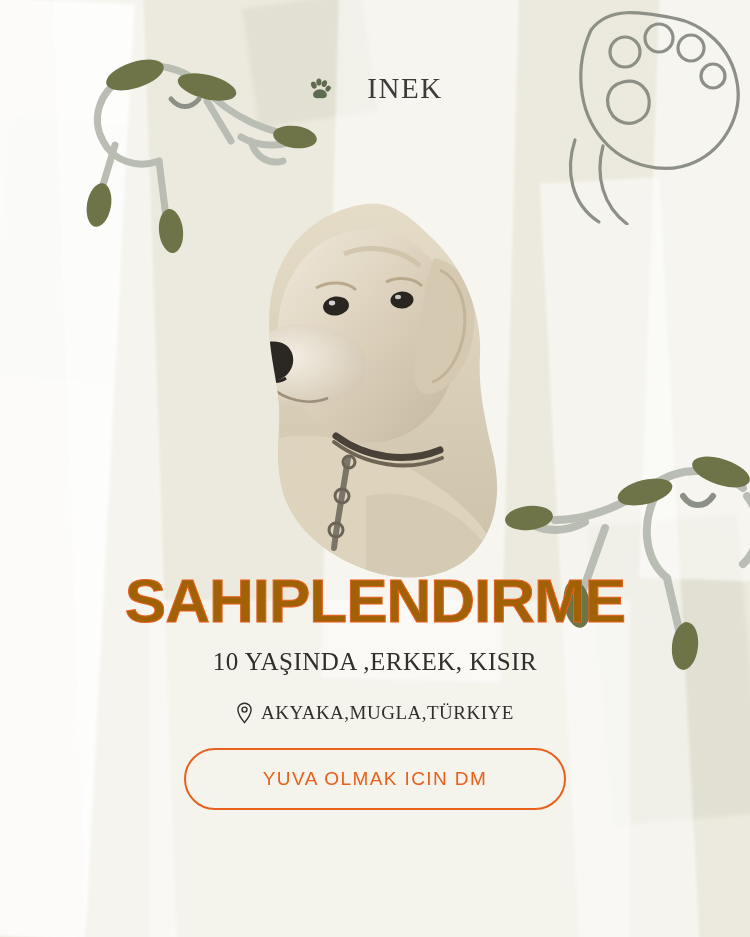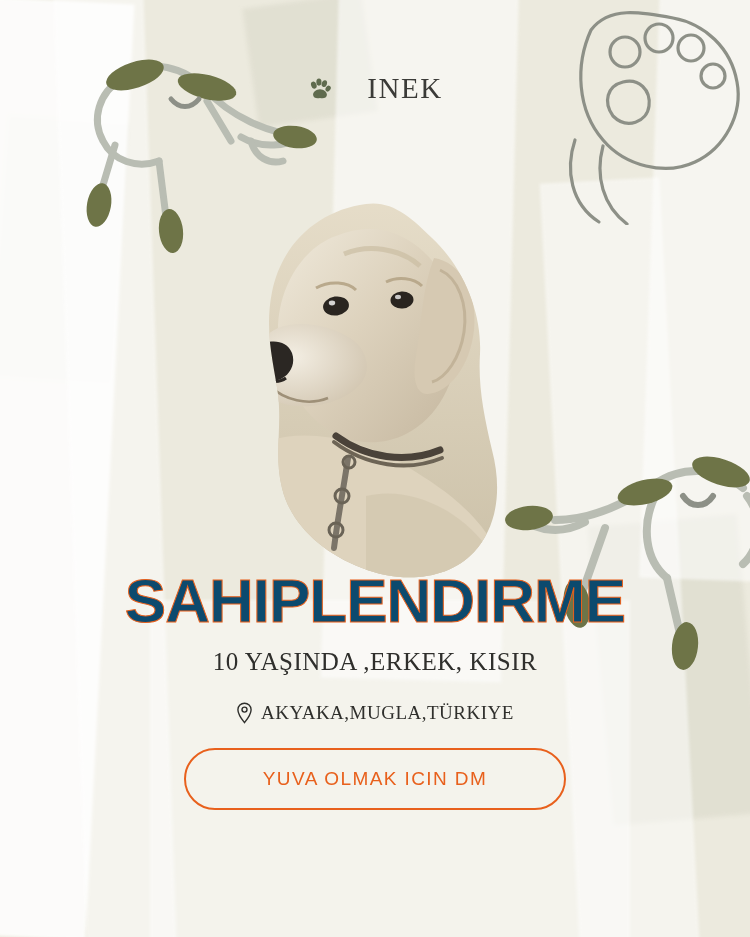--- a/index.html
+++ b/index.html
@@ -91,21 +91,21 @@
     top: 570px;
     width: 100%;
     text-align: center;
     z-index: 7;
   }
   .title {
     font-family: "Liberation Sans", sans-serif;
     font-weight: bold;
     font-size: 62px;
     letter-spacing: -1px;
-    color: #0c4a6e;
+    color: #a16207;
     margin: 0;
     line-height: 1;
     padding: 0 10px;
     -webkit-text-stroke: 1px #e8601c;
   }
   .subtitle {
     font-family: "Liberation Serif", serif;
     font-size: 25px;
     color: #2f2f2c;
     margin: 16px 0 8px 0;

